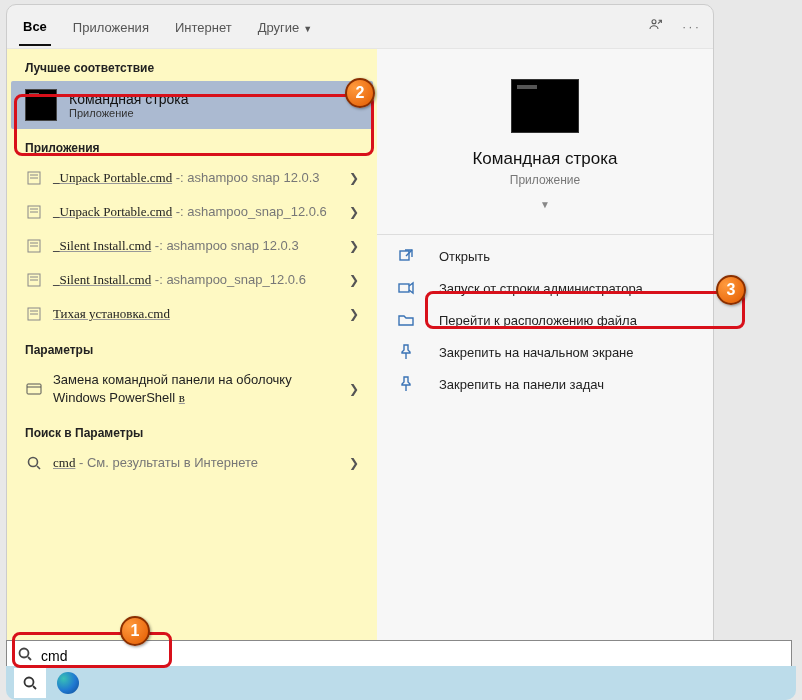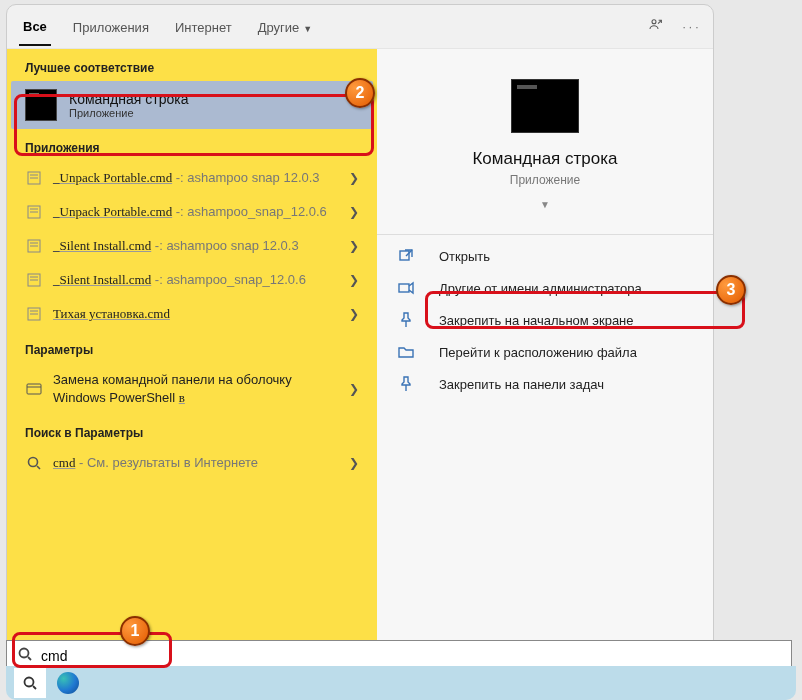--- a/index.html
+++ b/index.html
@@ -14,21 +14,21 @@
   
   .tabs { display: flex; align-items: center; height: 44px; padding: 0 12px; gap: 18px; font-size: 13px; color: #444; border-bottom: 1px solid #e5e5e5;}
   .tab { padding: 12px 4px 10px 4px; cursor: pointer; color: #555; }
   .tab.active { font-weight: 600; color: #000; border-bottom: 2px solid #111; }
   .tab .chev { margin-left: 4px; font-size: 9px; }
   .tabs-right { margin-left: auto; display: flex; gap: 18px; align-items: center; color: #555; }
   .btc-icon svg { width: 16px; height: 16px; }
 
   
   .main { flex: 1; display: flex; overflow: hidden; }
-  .left  { width: 370px; background: #fde047; overflow-y: auto; }
+  .left  { width: 370px; background: #fef9c3; overflow-y: auto; }
   .right { flex: 1; background: #f7f7f7; padding: 20px 14px; }
 
   .section-label { font-size: 12px; font-weight: 600; color: #222; padding: 12px 18px 6px 18px; }
 
   
   .best-match { display:flex; align-items:center; gap:12px; padding:8px 14px; background:#abbad1; margin: 0 4px; border-radius:2px;}
   .best-match .bi { width: 32px; height: 32px; background:#000; border:1px solid #444; position:relative;}
   .best-match .bi::after{content:"";position:absolute;top:3px;left:3px;width:10px;height:2px;background:#666;}
   .best-match .title { font-size: 14px; color:#111; }
   .best-match .sub { font-size: 11px; color:#333; }
@@ -211,37 +211,37 @@
             </span>
           <span>Открыть</span>
         </div>
         <div class="action">
           <span class="aic">
               <svg viewBox="0 0 16 16">
                 <rect x="1" y="4" width="10" height="8"></rect>
                 <path d="M11 6l4-3v10l-4-3"></path>
               </svg>
             </span>
-          <span>Другие от имени администратора</span>
+          <span>Запуск от строки администратора</span>
+        </div>
+        <div class="action">
+          <span class="aic">
+              <svg viewBox="0 0 16 16">
+                <path d="M1 4h5l2 2h7v7H1z"></path>
+              </svg>
+            </span>
+          <span>Перейти к расположению файла</span>
         </div>
         <div class="action">
           <span class="aic">
               <svg viewBox="0 0 16 16">
                 <path d="M6 1h4v5l2 2v1H4V8l2-2zM8 9v6"></path>
               </svg>
             </span>
           <span>Закрепить на начальном экране</span>
-        </div>
-        <div class="action">
-          <span class="aic">
-              <svg viewBox="0 0 16 16">
-                <path d="M1 4h5l2 2h7v7H1z"></path>
-              </svg>
-            </span>
-          <span>Перейти к расположению файла</span>
         </div>
         <div class="action">
           <span class="aic">
               <svg viewBox="0 0 16 16">
                 <path d="M6 1h4v5l2 2v1H4V8l2-2zM8 9v6"></path>
               </svg>
             </span>
           <span>Закрепить на панели задач</span>
         </div>
       </div>

